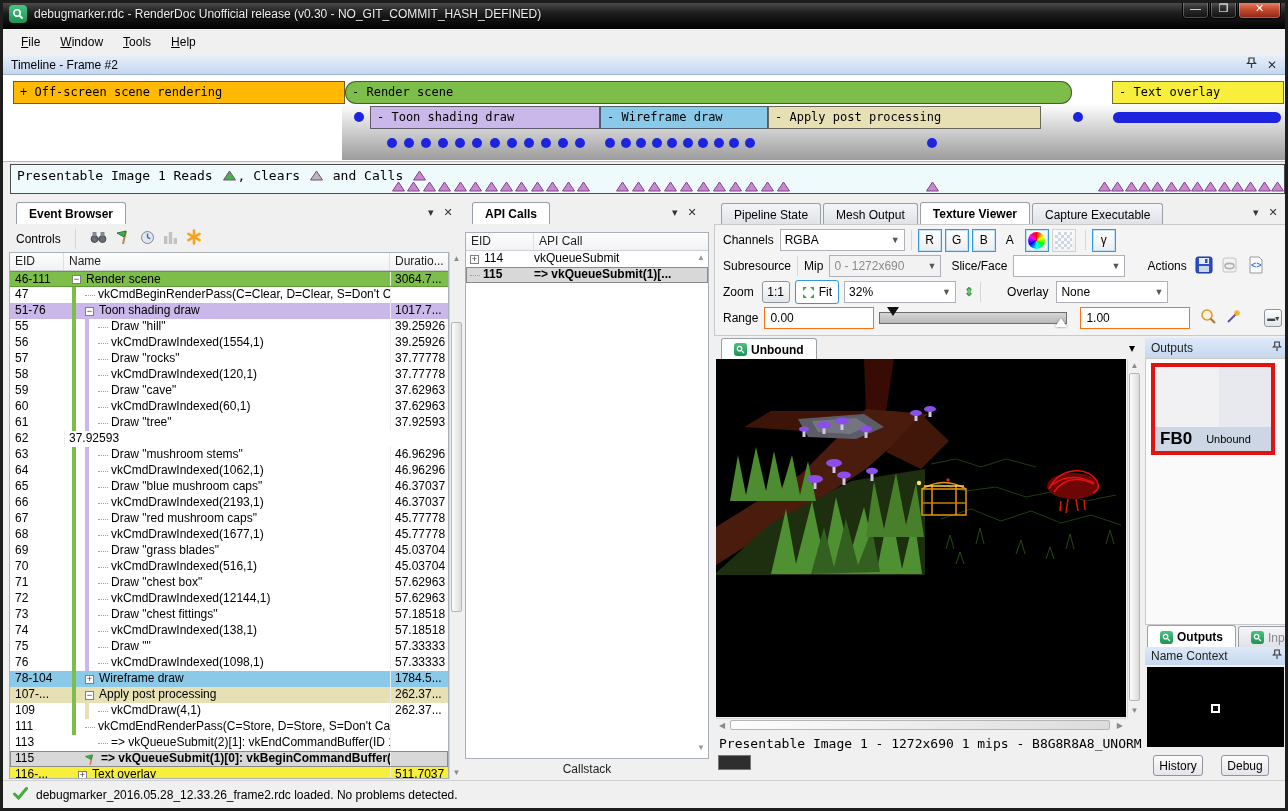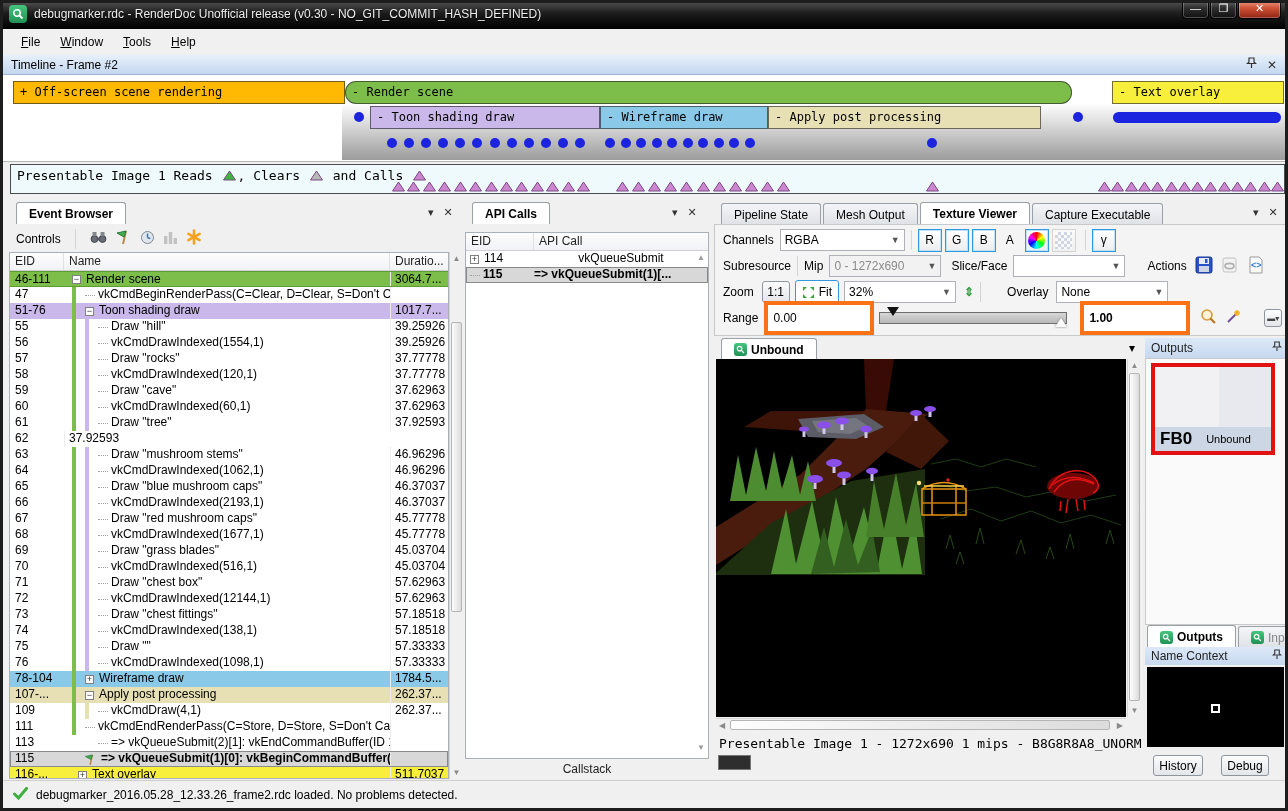--- a/index.html
+++ b/index.html
@@ -76,21 +76,21 @@
   .tv-toolbar { background:#f4f4f4; border:1px solid #c9c9c9; }
   .tv-row { position:absolute; display:flex; align-items:center; height:24px; }
   .combo { background:#fff; border:1px solid #aeb2b8; height:22px; display:flex; align-items:center;
     padding:0 4px; position:relative; }
   .combo .arrow { position:absolute; right:4px; color:#555; font-size:9px; }
   .combo.disabled { background:#f2f2f2; color:#8a8a8a; }
   .btn-sq { width:24px; height:23px; border:1px solid #b9b9b9; background:linear-gradient(#fff,#ededed);
     display:flex; align-items:center; justify-content:center; margin-right:3px; }
   .btn-sq.on { border:1px solid #3399dd; box-shadow:inset 0 0 0 1px #bfe0f5; }
   .tool-sep { width:1px; height:20px; background:#d5d5d5; margin:0 6px; }
-  .field { background:#fff; border:4px solid #f97316; height:34px; padding:0 5px; display:flex; align-items:center; }
+  .field { background:#fff; border:1px solid #f97316; height:22px; padding:0 5px; display:flex; align-items:center; }
   .pushbtn { border:1px solid #8e959e; border-radius:3px; background:linear-gradient(#fdfdfd,#e3e5e9);
     display:flex; align-items:center; justify-content:center; }
 
   
   .tex-tabbar { display:flex; align-items:flex-end; height:21px; padding-left:6px; }
   .side-hdr { background:linear-gradient(#dde9f8,#c6d8ef); display:flex; align-items:center; padding:0 6px; color:#222;}
   .green-ic { width:13px; height:13px; border-radius:3px; background:linear-gradient(#46c57e,#1f9154);
     display:flex; align-items:center; justify-content:center; flex:none; }
   .statusbar { left:0; top:777px; width:1282px; height:28px; border-top:1px solid #cfcfcf;
     display:flex; align-items:center; padding-left:10px; gap:8px; }
@@ -672,21 +672,21 @@
       <div class="tbl-head">
         <div style="width:68px;">EID</div>
         <div style="flex:1;border-right:none;">API Call</div>
       </div>
       <div id="api-rows">
           <div class="ev-row">
             <div style="width: 68px; display: flex; padding-left: 4px;">
               <span class="expander">+</span>
               <span>114</span>
             </div>
-            <div style="flex: 1 1 0%; overflow: hidden; white-space: nowrap; text-align: center;">vkQueueSubmit</div>
+            <div style="flex: 1 1 0%; overflow: hidden; white-space: nowrap;">vkQueueSubmit</div>
           </div>
           <div class="ev-row sel">
             <div style="width: 68px; display: flex; padding-left: 4px;">
               <span class="conn"></span>
               <span style="font-weight: bold;">115</span>
             </div>
             <div style="flex: 1 1 0%; overflow: hidden; white-space: nowrap; font-weight: bold;">=&gt; vkQueueSubmit(1)[...</div>
           </div>
         </div>
       <div class="abs" style="right:3px;top:20px;color:#9a9a9a;font-size:8px;">▲</div>
@@ -800,21 +800,21 @@
       <div class="tv-row" style="left:0;top:81px;width:573px;">
         <span style="margin-left:8px;">Range</span>
         <div class="field" style="width:110px;margin-left:6px;">
             <span>0.00</span>
           </div>
         <div style="position:relative;width:194px;height:18px;margin-left:5px;">
           <div style="position:absolute;left:0;top:3px;width:188px;height:12px;background:linear-gradient(#d6d6d6,#b9b9b9);border:1px solid #6e6e6e;"></div>
           <div style="position:absolute;left:8px;top:-2px;width:0;height:0;border-left:6px solid transparent;border-right:6px solid transparent;border-top:9px solid #111;"></div>
           <div style="position:absolute;left:176px;top:9px;width:0;height:0;border-left:6px solid transparent;border-right:6px solid transparent;border-bottom:9px solid #fff;filter:drop-shadow(0 0 1px #777);"></div>
         </div>
-        <div class="field" style="width:110px;margin-left:7px;font-weight:bold;">
+        <div class="field" style="width:110px;margin-left:7px;">
             <span>1.00</span>
           </div>
         <span style="margin-left:10px;"><svg width="17" height="17" viewBox="0 0 17 17">
               <circle cx="7" cy="7" r="5" fill="#fdf2d8" stroke="#d89a3a" stroke-width="1.6"></circle>
               <line x1="10.5" y1="10.5" x2="15" y2="15" stroke="#b87820" stroke-width="2.2"></line>
             </svg></span>
         <span style="margin-left:8px;"><svg width="17" height="17" viewBox="0 0 17 17">
               <line x1="3" y1="14" x2="11" y2="6" stroke="#6b4f9e" stroke-width="2"></line>
               <g stroke="#f3b01c" stroke-width="1.4">
                 <line x1="12" y1="2" x2="12" y2="8"></line>

